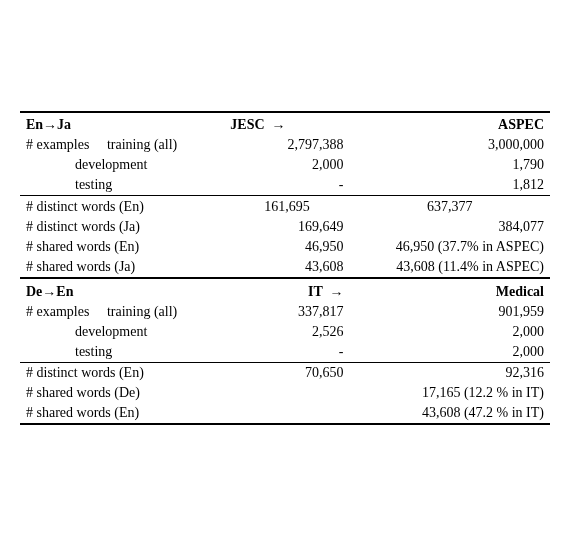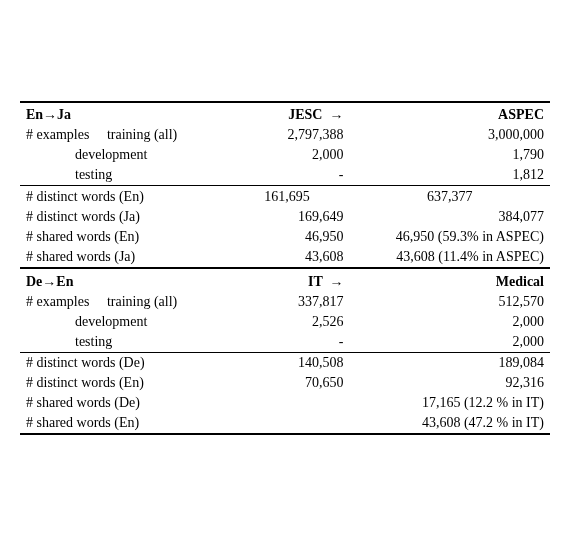--- a/index.html
+++ b/index.html
@@ -64,21 +64,21 @@
   </style>
 </head>
 <body>
 
 <div class="table-container">
   <table>
 
     <tbody>
         <tr class="section-header top-section-header">
       <td class="col-label">En→Ja</td>
-      <td class="col-jesc" style="text-align:right;">
+      <td class="col-jesc" style="text-align:left;">
         <span>JESC</span>
         &nbsp;<span>→</span>
       </td>
       <td class="col-aspec">ASPEC</td>
     </tr>
 
     <tr>
       <td class="col-label">
         <span># examples</span>
         &nbsp;&nbsp;&nbsp;&nbsp;<span>training (all)</span>
@@ -112,21 +112,21 @@
     </tr>
     <tr>
       <td class="col-label"># distinct words (Ja)</td>
       <td class="col-jesc" style="text-align:right;">169,649</td>
       <td class="col-aspec" style="text-align:right;">384,077</td>
     </tr>
     <tr>
       <td class="col-label"># shared words (En)</td>
       <td class="col-jesc" style="text-align:right;">46,950</td>
       <td class="col-aspec" style="text-align:right;">
-        <span>46,950</span>&nbsp;<span>(59.3% in ASPEC)</span>
+        <span>46,950</span>&nbsp;<span>(37.7% in ASPEC)</span>
       </td>
     </tr>
     <tr>
       <td class="col-label"># shared words (Ja)</td>
       <td class="col-jesc" style="text-align:right;">43,608</td>
       <td class="col-aspec" style="text-align:right;">
         <span>43,608</span>&nbsp;<span>(11.4% in ASPEC)</span>
       </td>
     </tr>
 
@@ -142,46 +142,41 @@
       </td>
       <td class="col-aspec">Medical</td>
     </tr>
 
     <tr>
       <td class="col-label">
         <span># examples</span>
         &nbsp;&nbsp;&nbsp;&nbsp;<span>training (all)</span>
       </td>
       <td class="col-jesc" style="text-align:right;">337,817</td>
-      <td class="col-aspec" style="text-align:right;">512,570</td>
+      <td class="col-aspec" style="text-align:right;">901,959</td>
     </tr>
     <tr>
       <td class="col-label">
         &nbsp;&nbsp;&nbsp;&nbsp;&nbsp;&nbsp;&nbsp;&nbsp;&nbsp;&nbsp;&nbsp;&nbsp;&nbsp;&nbsp;<span>development</span>
       </td>
       <td class="col-jesc" style="text-align:right;">2,526</td>
       <td class="col-aspec" style="text-align:right;">2,000</td>
     </tr>
     <tr>
       <td class="col-label">
         &nbsp;&nbsp;&nbsp;&nbsp;&nbsp;&nbsp;&nbsp;&nbsp;&nbsp;&nbsp;&nbsp;&nbsp;&nbsp;&nbsp;<span>testing</span>
       </td>
       <td class="col-jesc" style="text-align:right;">-</td>
       <td class="col-aspec" style="text-align:right;">2,000</td>
     </tr>
 
     <tr>
       <td colspan="3" style="border-top:1px solid #000; padding:0; height:1px;"></td>
     </tr>
 
-    <tr>
-      <td class="col-label"># distinct words (De)</td>
-      <td class="col-jesc" style="text-align:right;">140,508</td>
-      <td class="col-aspec" style="text-align:right;">189,084</td>
-    </tr>
     <tr>
       <td class="col-label"># distinct words (En)</td>
       <td class="col-jesc" style="text-align:right;">70,650</td>
       <td class="col-aspec" style="text-align:right;">92,316</td>
     </tr>
     <tr>
       <td class="col-label"># shared words (De)</td>
       <td class="col-jesc" style="text-align:right;"></td>
       <td class="col-aspec" style="text-align:right;">
         <span>17,165</span>&nbsp;<span>(12.2 % in IT)</span>

